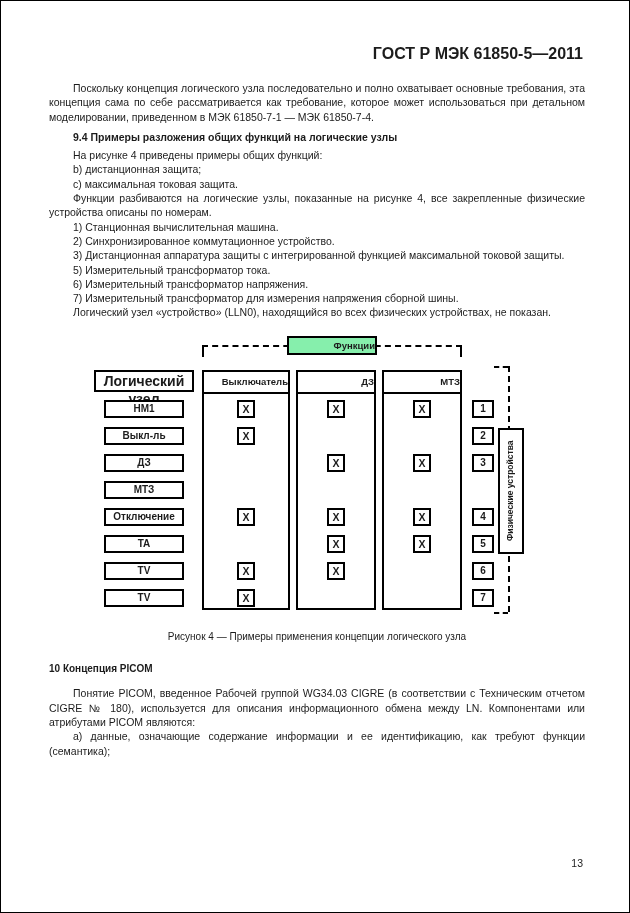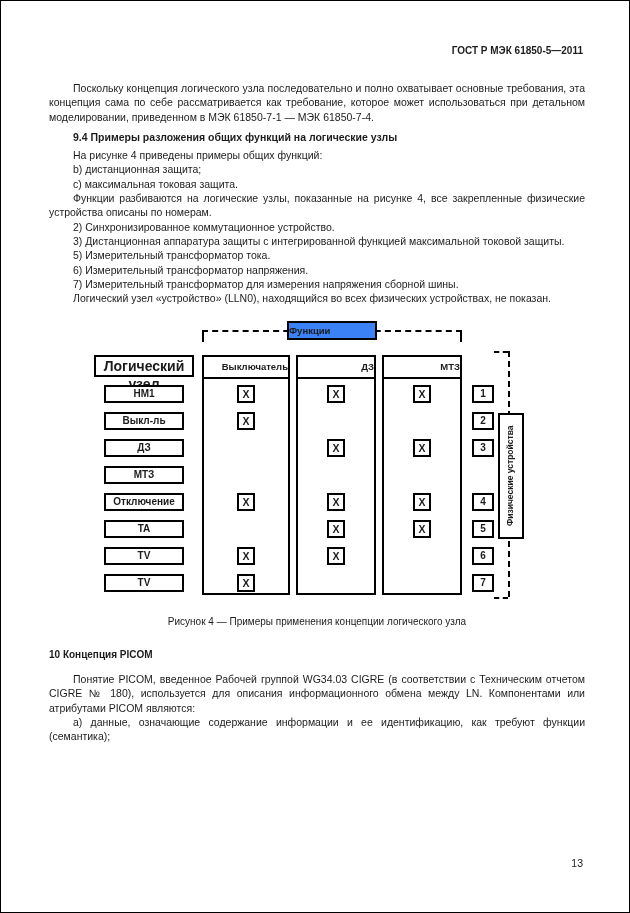--- a/index.html
+++ b/index.html
@@ -4,42 +4,42 @@
 <style>
   * { margin:0; padding:0; }
   html,body { background:#e8e8e8; }
   .page {
     width:630px; height:913px; margin:0 auto; position:relative;
     background:#fff; border:1px solid #000; box-sizing:border-box;
     font-family:"Liberation Sans", sans-serif; color:#1c1c1c; overflow:hidden;
   }
   .doc-header {
     position:absolute; top:44px; right:46px;
-    font-size:10px; font-weight:bold;
+    font-size:16px; font-weight:bold;
   }
   .content {
     position:absolute; top:80px; left:48px; width:536px;
     font-size:10.5px; line-height:14.3px; text-align:justify;
   }
   .content p { text-indent:24px; }
   .h94 { font-weight:bold; margin:6px 0 4px 0; }
   .sec10 { font-weight:bold; font-size:10px; margin:18px 0 10px 0; text-indent:0 !important; }
   .li { text-indent:24px; }
 
   
   .figure { position:relative; width:446px; height:284px; margin:16px auto 0 auto;
             text-align:left; }
   .figure * { box-sizing:border-box; }
   .fn-line  { position:absolute; top:9px; left:108px; width:260px; border-top:2px dashed #000; }
   .fn-tick  { position:absolute; top:9px; height:12px; border-left:2px dashed #000; }
   .tick-l { left:108px; } .tick-r { left:366px; }
   .fn-box {
     position:absolute; left:193px; top:0; width:90px; height:19px;
-    border:2px solid #000; background:#3b82f6; font-weight:bold; font-size:9.5px;
-    text-align:left; line-height:15px;
+    border:2px solid #000; background:#86efac; font-weight:bold; font-size:9.5px;
+    text-align:right; line-height:15px;
   }
   .ln-header {
     position:absolute; left:0; top:34px; width:100px; height:22px;
     border:2px solid #000; font-weight:bold; font-size:14px;
     text-align:center; line-height:18px;
   }
   .fcol { position:absolute; top:34px; height:240px; border:2px solid #000; }
   .fcol1 { left:108px; width:88px; }
   .fcol2 { left:202px; width:80px; }
   .fcol3 { left:288px; width:80px; }
@@ -78,20 +78,21 @@
 
   <div class="doc-header">ГОСТ Р МЭК 61850-5—2011</div>
 
   <div class="content">
     <p>Поскольку концепция логического узла последовательно и полно охватывает основные требования, эта концепция сама по себе рассматривается как требование, которое может использоваться при детальном моделировании, приведенном в МЭК 61850-7-1 — МЭК 61850-7-4.</p>
     <p class="h94">9.4 Примеры разложения общих функций на логические узлы</p>
     <p>На рисунке 4 приведены примеры общих функций:</p>
     <p class="li">b) дистанционная защита;</p>
     <p class="li">c) максимальная токовая защита.</p>
     <p>Функции разбиваются на логические узлы, показанные на рисунке 4, все закрепленные физические устройства описаны по номерам.</p>
+    <p class="li">1) Станционная вычислительная машина.</p>
     <p class="li">2) Синхронизированное коммутационное устройство.</p>
     <p class="li">3) Дистанционная аппаратура защиты с интегрированной функцией максимальной токовой защиты.</p>
     <p class="li">5) Измерительный трансформатор тока.</p>
     <p class="li">6) Измерительный трансформатор напряжения.</p>
     <p class="li">7) Измерительный трансформатор для измерения напряжения сборной шины.</p>
     <p>Логический узел «устройство» (LLN0), находящийся во всех физических устройствах, не показан.</p>
 
     <div class="figure">
       <div class="fn-line"></div>
       <div class="fn-tick tick-l"></div>

